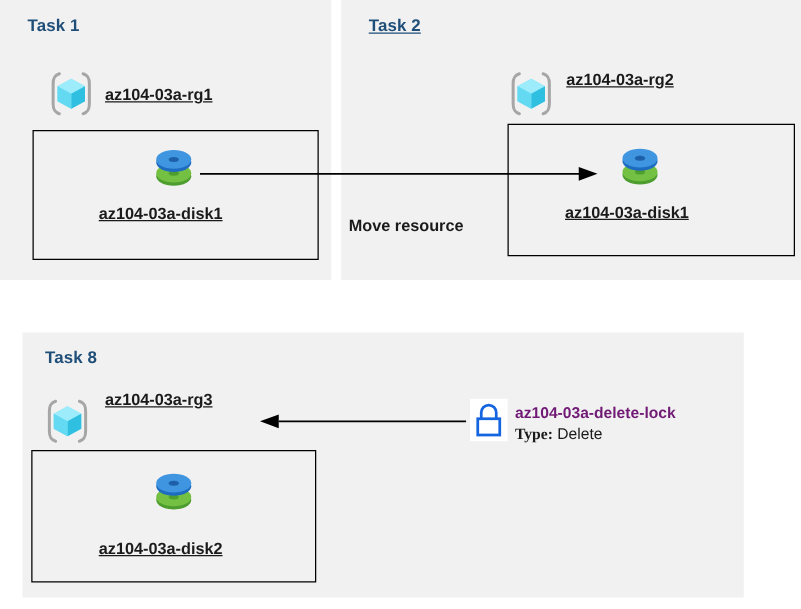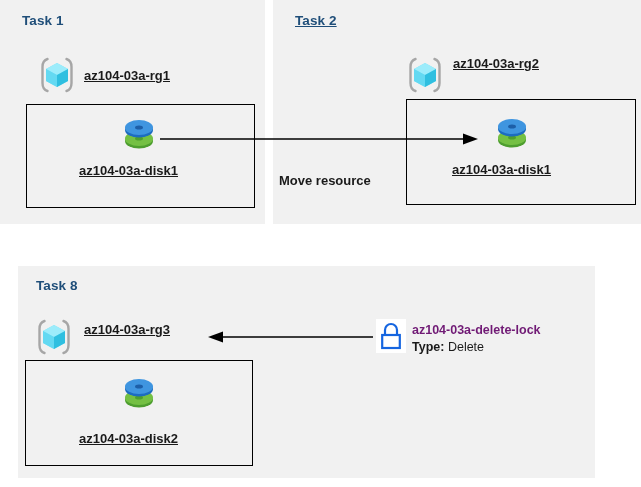--- a/index.html
+++ b/index.html
@@ -84,21 +84,21 @@
     font-weight: bold;
     color: #701a75;
     white-space: nowrap;
   }
   .lock-type {
     position: absolute;
     font-size: 12.5px;
     color: #1a1a1a;
     white-space: nowrap;
   }
-  .lock-type b { font-weight: bold; }
+  .lock-type b { font-weight: bold; font-family: Liberation Serif, serif; }
 
   .connector {
     position: absolute;
   }
   .connector svg { display: block; }
 </style>
 </head>
 <body>
 
 <div class="panel" style="left:0px; top:0px; width:265px; height:224px;"></div>
@@ -171,21 +171,21 @@
 <div class="rg-icon" style="left:35px; top:318px;">
   <svg viewBox="0 0 38 38" xmlns="http://www.w3.org/2000/svg">
     <path d="M9.5 3 C5.5 4.2 4.5 6.5 4.5 11 L4.5 27 C4.5 31.5 5.5 33.8 9.5 35" fill="none" stroke="#a6a6a6" stroke-width="2.4" stroke-linecap="round"></path>
     <path d="M28.5 3 C32.5 4.2 33.5 6.5 33.5 11 L33.5 27 C33.5 31.5 32.5 33.8 28.5 35" fill="none" stroke="#a6a6a6" stroke-width="2.4" stroke-linecap="round"></path>
     <polygon points="19,7 30,13 30,25 19,31 8,25 8,13" fill="#7ae3f7"></polygon>
     <polygon points="19,7 30,13 19,19 8,13" fill="#9cecfb"></polygon>
     <polygon points="19,19 30,13 30,25 19,31" fill="#2fbfe0"></polygon>
     <polygon points="19,19 19,31 8,25 8,13" fill="#63d9f2"></polygon>
   </svg>
 </div>
-<div class="node-label" style="left:84px; top:322px;">az104-03a-rg3</div>
+<div class="node-label" style="left:84px; top:312px;">az104-03a-rg3</div>
 
 <div class="inner-box" style="left:25px; top:360px; width:228px; height:106px;"></div>
 <div class="disk-icon" style="left:119px; top:373px;">
   <svg viewBox="0 0 40 42" xmlns="http://www.w3.org/2000/svg">
     <ellipse cx="20" cy="27" rx="14" ry="7.5" fill="#4e9e2f"></ellipse>
     <ellipse cx="20" cy="24.5" rx="14" ry="7.5" fill="#74c043"></ellipse>
     <ellipse cx="20" cy="24.5" rx="4" ry="2" fill="#4e9e2f"></ellipse>
     <ellipse cx="20" cy="16" rx="14" ry="7.5" fill="#1d6cc0"></ellipse>
     <ellipse cx="20" cy="13.5" rx="14" ry="7.5" fill="#3f95e0"></ellipse>
     <ellipse cx="20" cy="13.5" rx="4" ry="2" fill="#1d5fa8"></ellipse>

